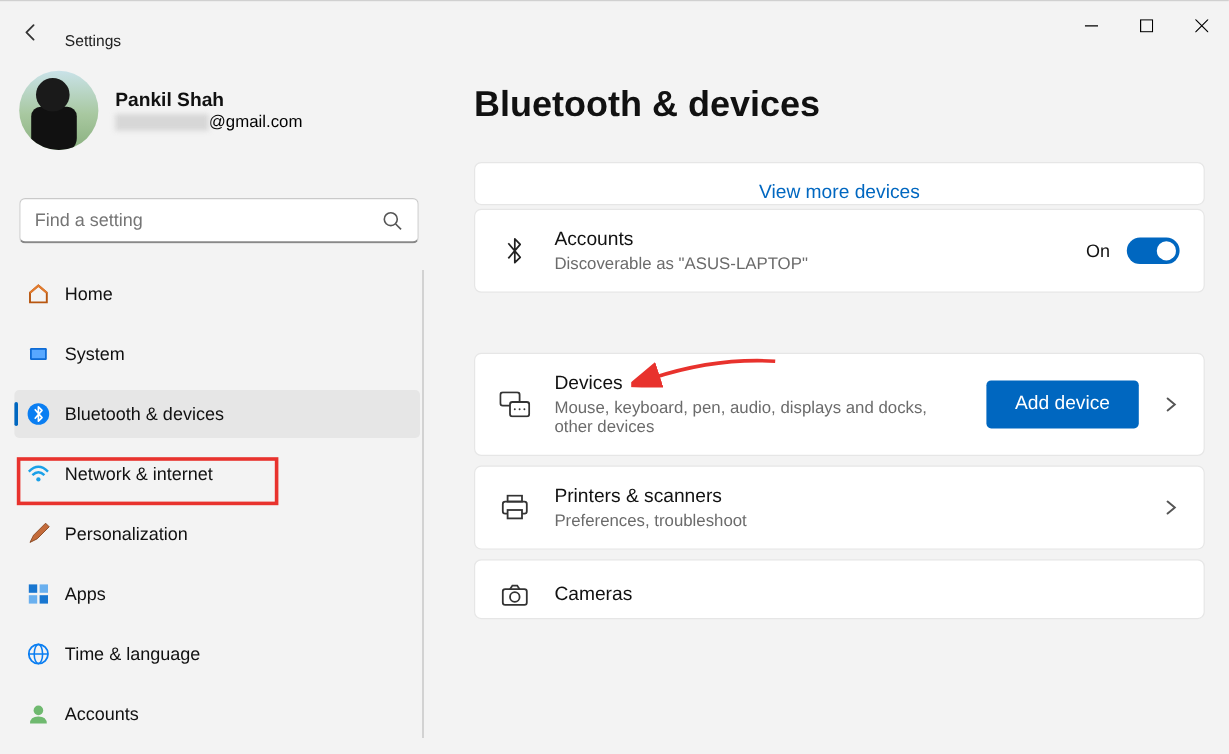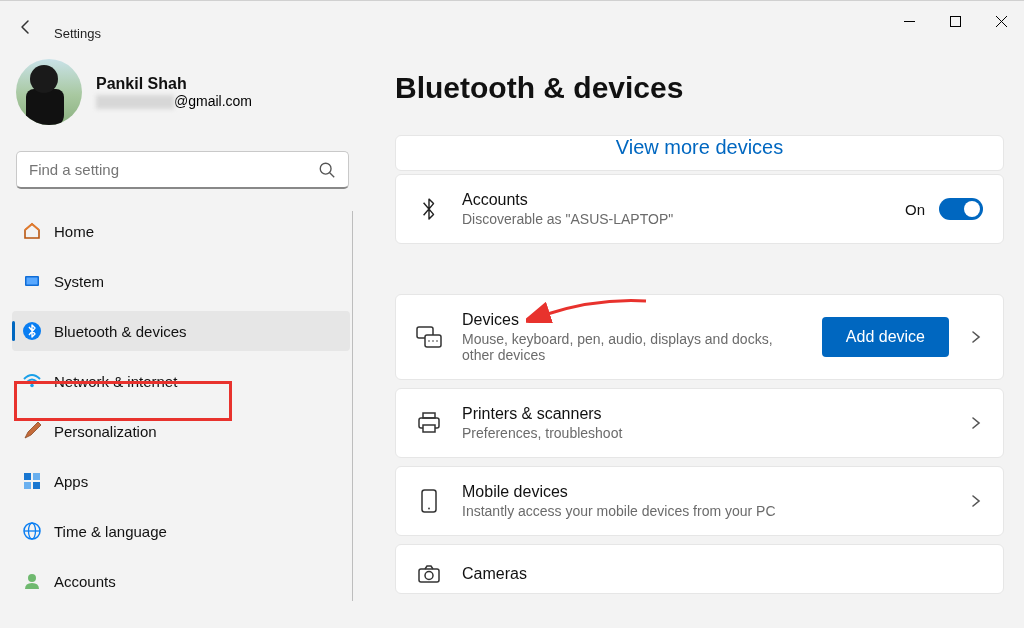--- a/index.html
+++ b/index.html
@@ -20,37 +20,37 @@
 
   
   .profile { display: flex; align-items: center; gap: 14px; padding-left: 4px; }
   .avatar { width: 66px; height: 66px; border-radius: 50%; background: linear-gradient(180deg,#c9e2e8 0,#a8c8a0 55%,#8ab07f 100%); position: relative; overflow: hidden; }
   .avatar::after { content:""; position:absolute; left:14px; top:6px; width:28px; height:28px; border-radius:50%; background:#1a1a1a; }
   .avatar::before { content:""; position:absolute; left:10px; top:30px; width:38px; height:38px; background:#111; border-radius:8px 8px 12px 12px; }
   .profile .name { font-weight: 600; font-size: 16px; color: #111; }
   .profile .email { font-size: 14px; color: #000000; }
   .profile .blur { display:inline-block; width:78px; height:14px; background:#d7d7d7; filter: blur(2px); vertical-align: middle; }
 
-  .search { margin: 26px 4px 22px 4px; height: 38px; display: flex; align-items: center; background: #fff; border: 1px solid #c9c9c9; border-bottom: 2px solid #888; border-radius: 5px; padding: 0 12px; }
+  .search { margin: 40px 4px 22px 4px; height: 38px; display: flex; align-items: center; background: #fff; border: 1px solid #c9c9c9; border-bottom: 2px solid #888; border-radius: 5px; padding: 0 12px; }
   .search input { flex: 1; border: none; outline: none; font-size: 15px; background: transparent; color: #555; }
   .search .sicon { width: 18px; height: 18px; }
 
   .nav { border-right: 1px solid #bdbdbd; padding-right: 2px; }
   .nav-item { height: 40px; display: flex; align-items: center; gap: 12px; padding-left: 10px; border-radius: 4px; cursor: pointer; position: relative; margin-bottom: 10px; }
   .nav-item.selected { background: #e6e6e6; }
   .nav-item.selected::before { content:""; position:absolute; left:0; top:10px; height:20px; width:3px; background:#0067c0; border-radius:2px; }
   .nav-item .nicon { width: 20px; height: 20px; display:flex; align-items:center; justify-content:center; }
   .nav-item .lbl { font-size: 15px; color: #111; }
   .highlight-box { position: absolute; border: 3px solid #e8322d; pointer-events: none; }
 
   
   .page-title { font-size: 30px; font-weight: 600; color: #111; margin-bottom: 30px; }
 
   .card { background: #fff; border: 1px solid #e6e6e6; border-radius: 6px; margin-bottom: 8px; }
-  .viewmore { height: 36px; display:flex; align-items:flex-start; justify-content:center; color:#0067c0; font-size:20px; cursor:pointer; margin-bottom:3px; }
+  .viewmore { height: 36px; display:flex; align-items:flex-end; justify-content:center; color:#0067c0; font-size:16px; cursor:pointer; margin-bottom:3px; }
 
   .row { display:flex; align-items:center; padding: 16px 20px; cursor: pointer; }
   .row .ricon { width: 26px; height:26px; display:flex; align-items:center; justify-content:center; margin-right: 20px; color:#333; }
   .row .text { flex:1; }
   .row .rtitle { font-size: 16px; color:#111; }
   .row .rdesc { font-size: 14px; color:#6b6b6b; margin-top:2px; max-width: 330px; }
   .row .chev { width:14px; height:14px; margin-left: 12px; }
 
   .toggle-wrap { display:flex; align-items:center; gap:14px; }
   .toggle-lbl { font-size:15px; color:#111; }
@@ -262,37 +262,20 @@
         <div class="text">
           <div class="rtitle">Printers &amp; scanners</div>
           <div class="rdesc">Preferences, troubleshoot</div>
         </div>
         <svg class="chev" viewBox="0 0 14 14">
             <path d="M4 2 L10 7 L4 12" stroke="#555" stroke-width="1.6" fill="none" stroke-linecap="round"></path>
           </svg>
       </div>
     </div>
 
-    <div class="card">
-      <div class="row">
-        <span class="ricon">
-          <svg viewBox="0 0 16 24" width="16" height="24">
-              <rect x="1" y="1" width="14" height="22" rx="2.5" fill="none" stroke="#333" stroke-width="1.5"></rect>
-              <circle cx="8" cy="19.5" r="0.9" fill="#333"></circle>
-            </svg>
-        </span>
-        <div class="text">
-          <div class="rtitle">Mobile devices</div>
-          <div class="rdesc">Instantly access your mobile devices from your PC</div>
-        </div>
-        <svg class="chev" viewBox="0 0 14 14">
-            <path d="M4 2 L10 7 L4 12" stroke="#555" stroke-width="1.6" fill="none" stroke-linecap="round"></path>
-          </svg>
-      </div>
-    </div>
 
     <div class="card">
       <div class="row" style="padding-bottom:6px;">
         <span class="ricon">
           <svg viewBox="0 0 24 20" width="24" height="20">
               <rect x="2" y="5" width="20" height="13" rx="2" fill="none" stroke="#333" stroke-width="1.5"></rect>
               <path d="M8 5 L10 2 H14 L16 5" fill="none" stroke="#333" stroke-width="1.5"></path>
               <circle cx="12" cy="11.5" r="4" fill="none" stroke="#333" stroke-width="1.5"></circle>
             </svg>
         </span>

